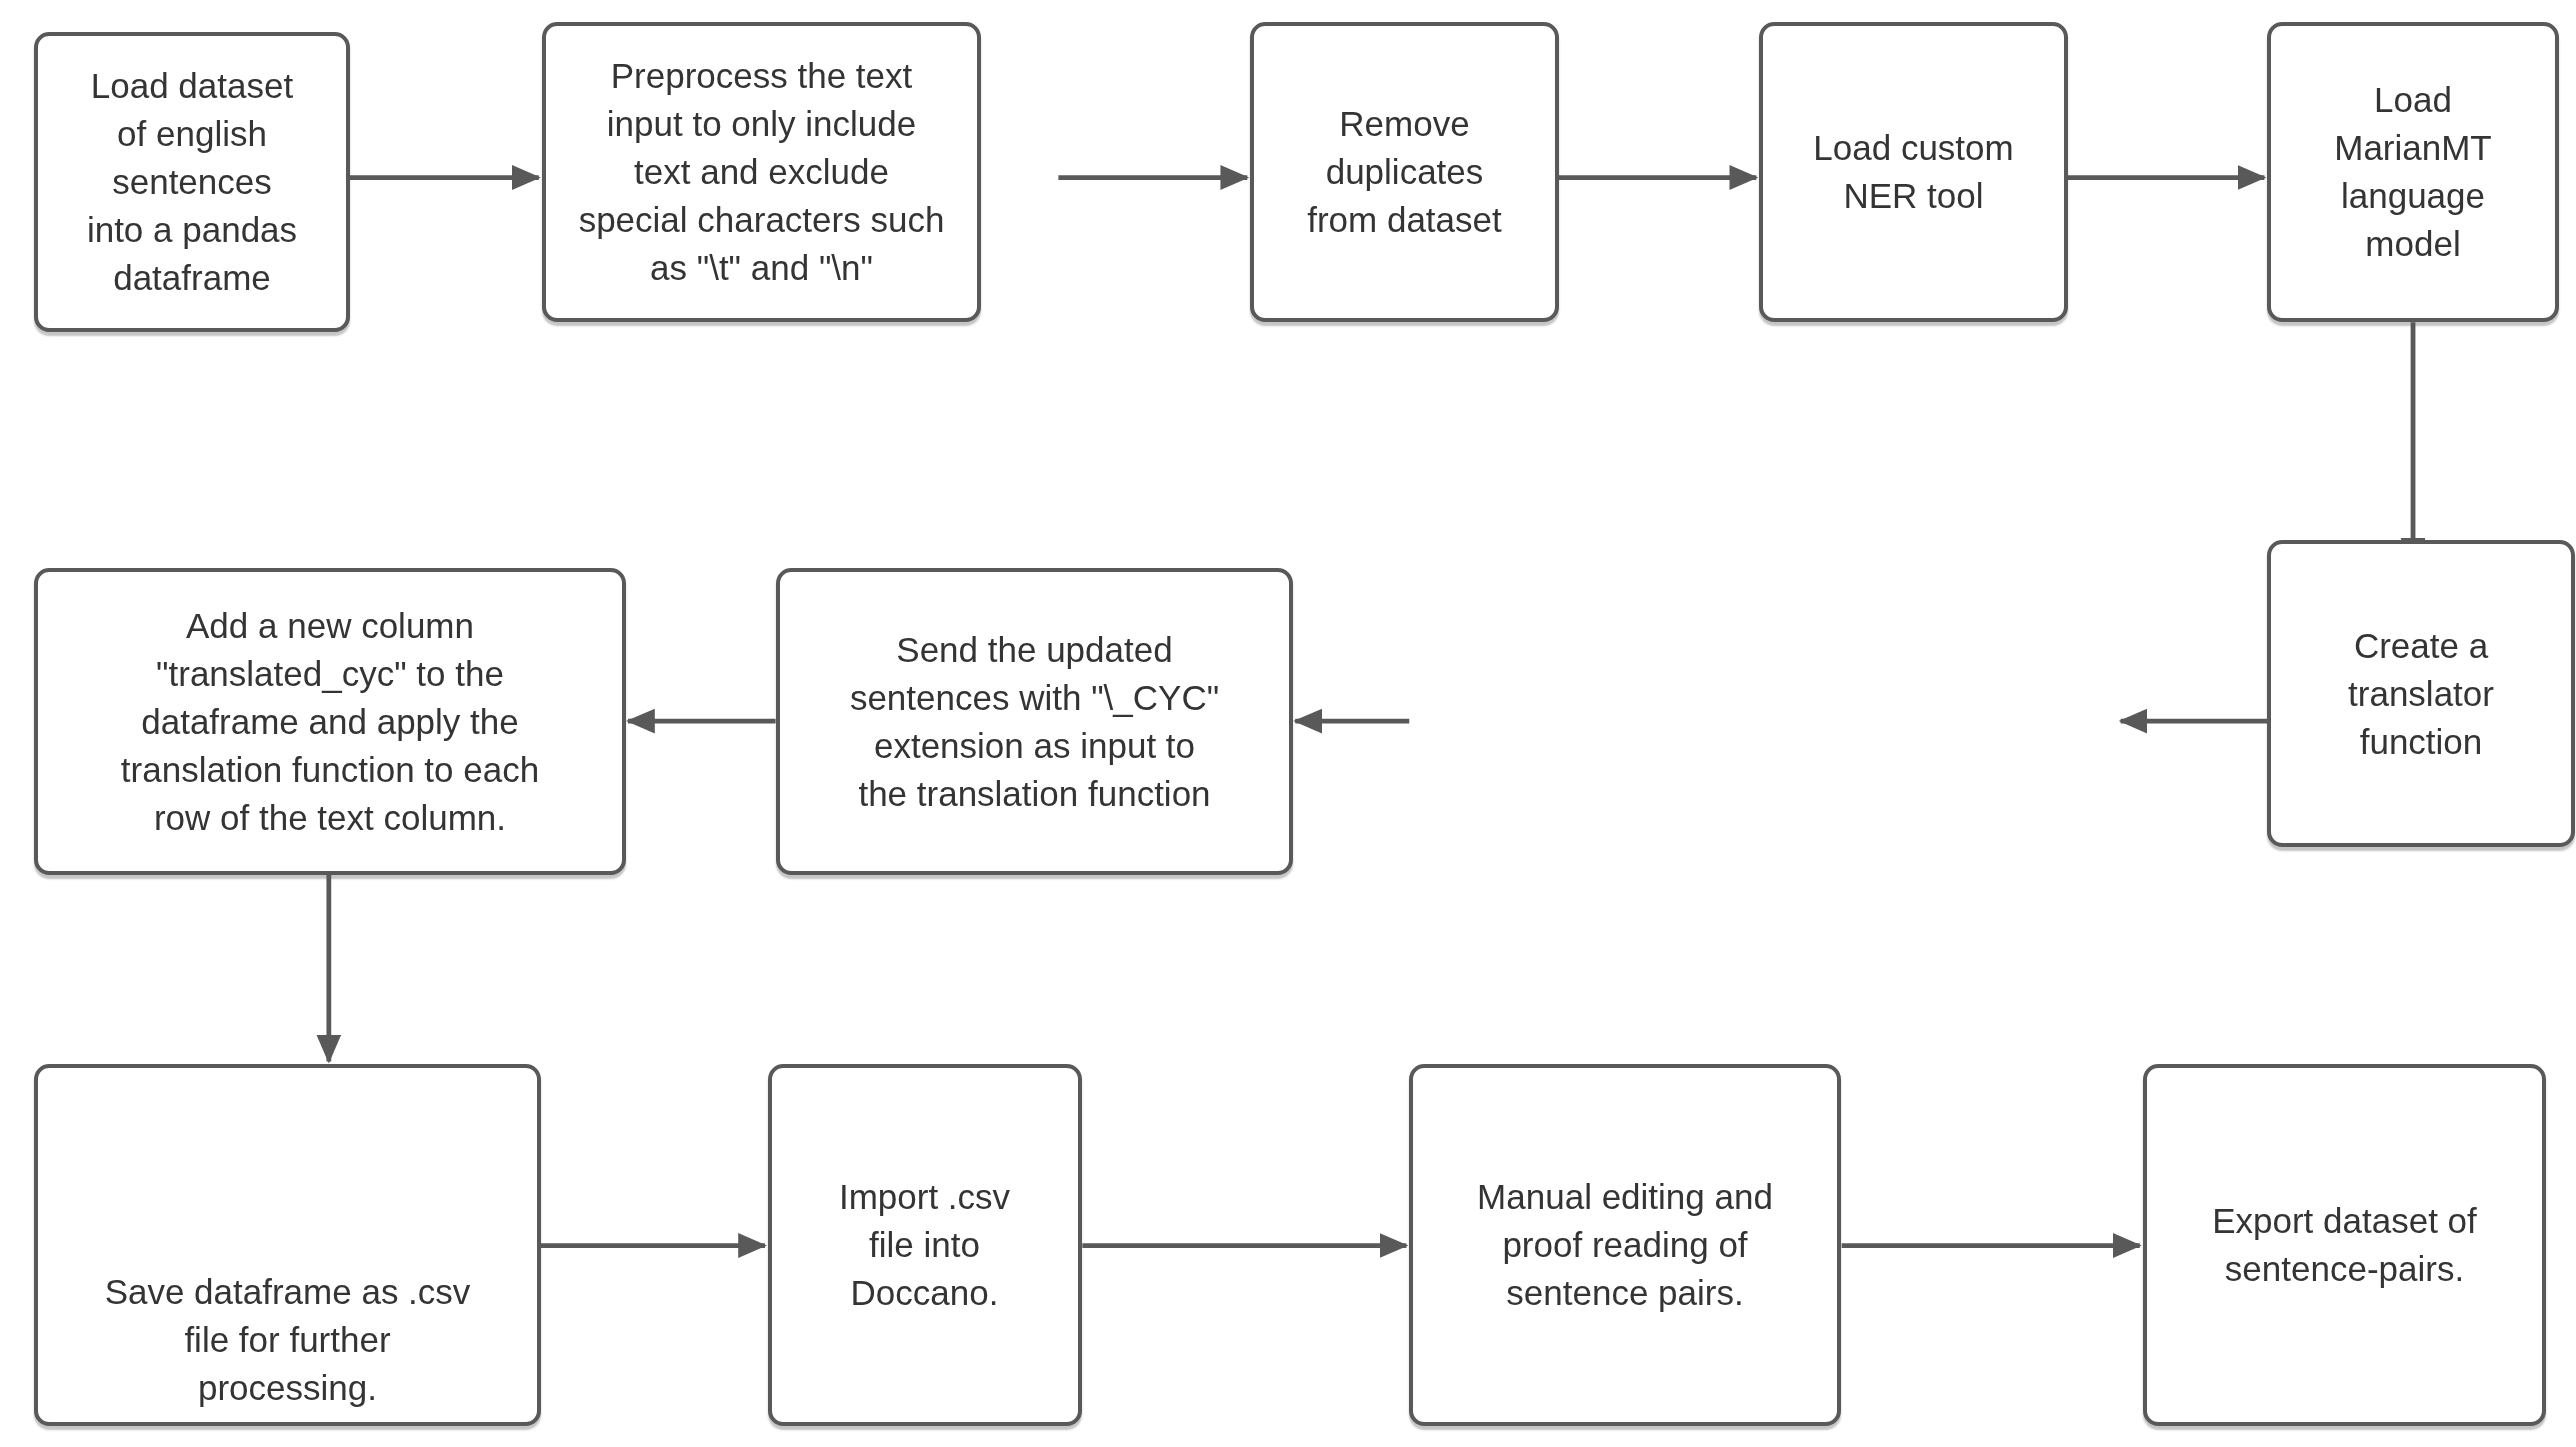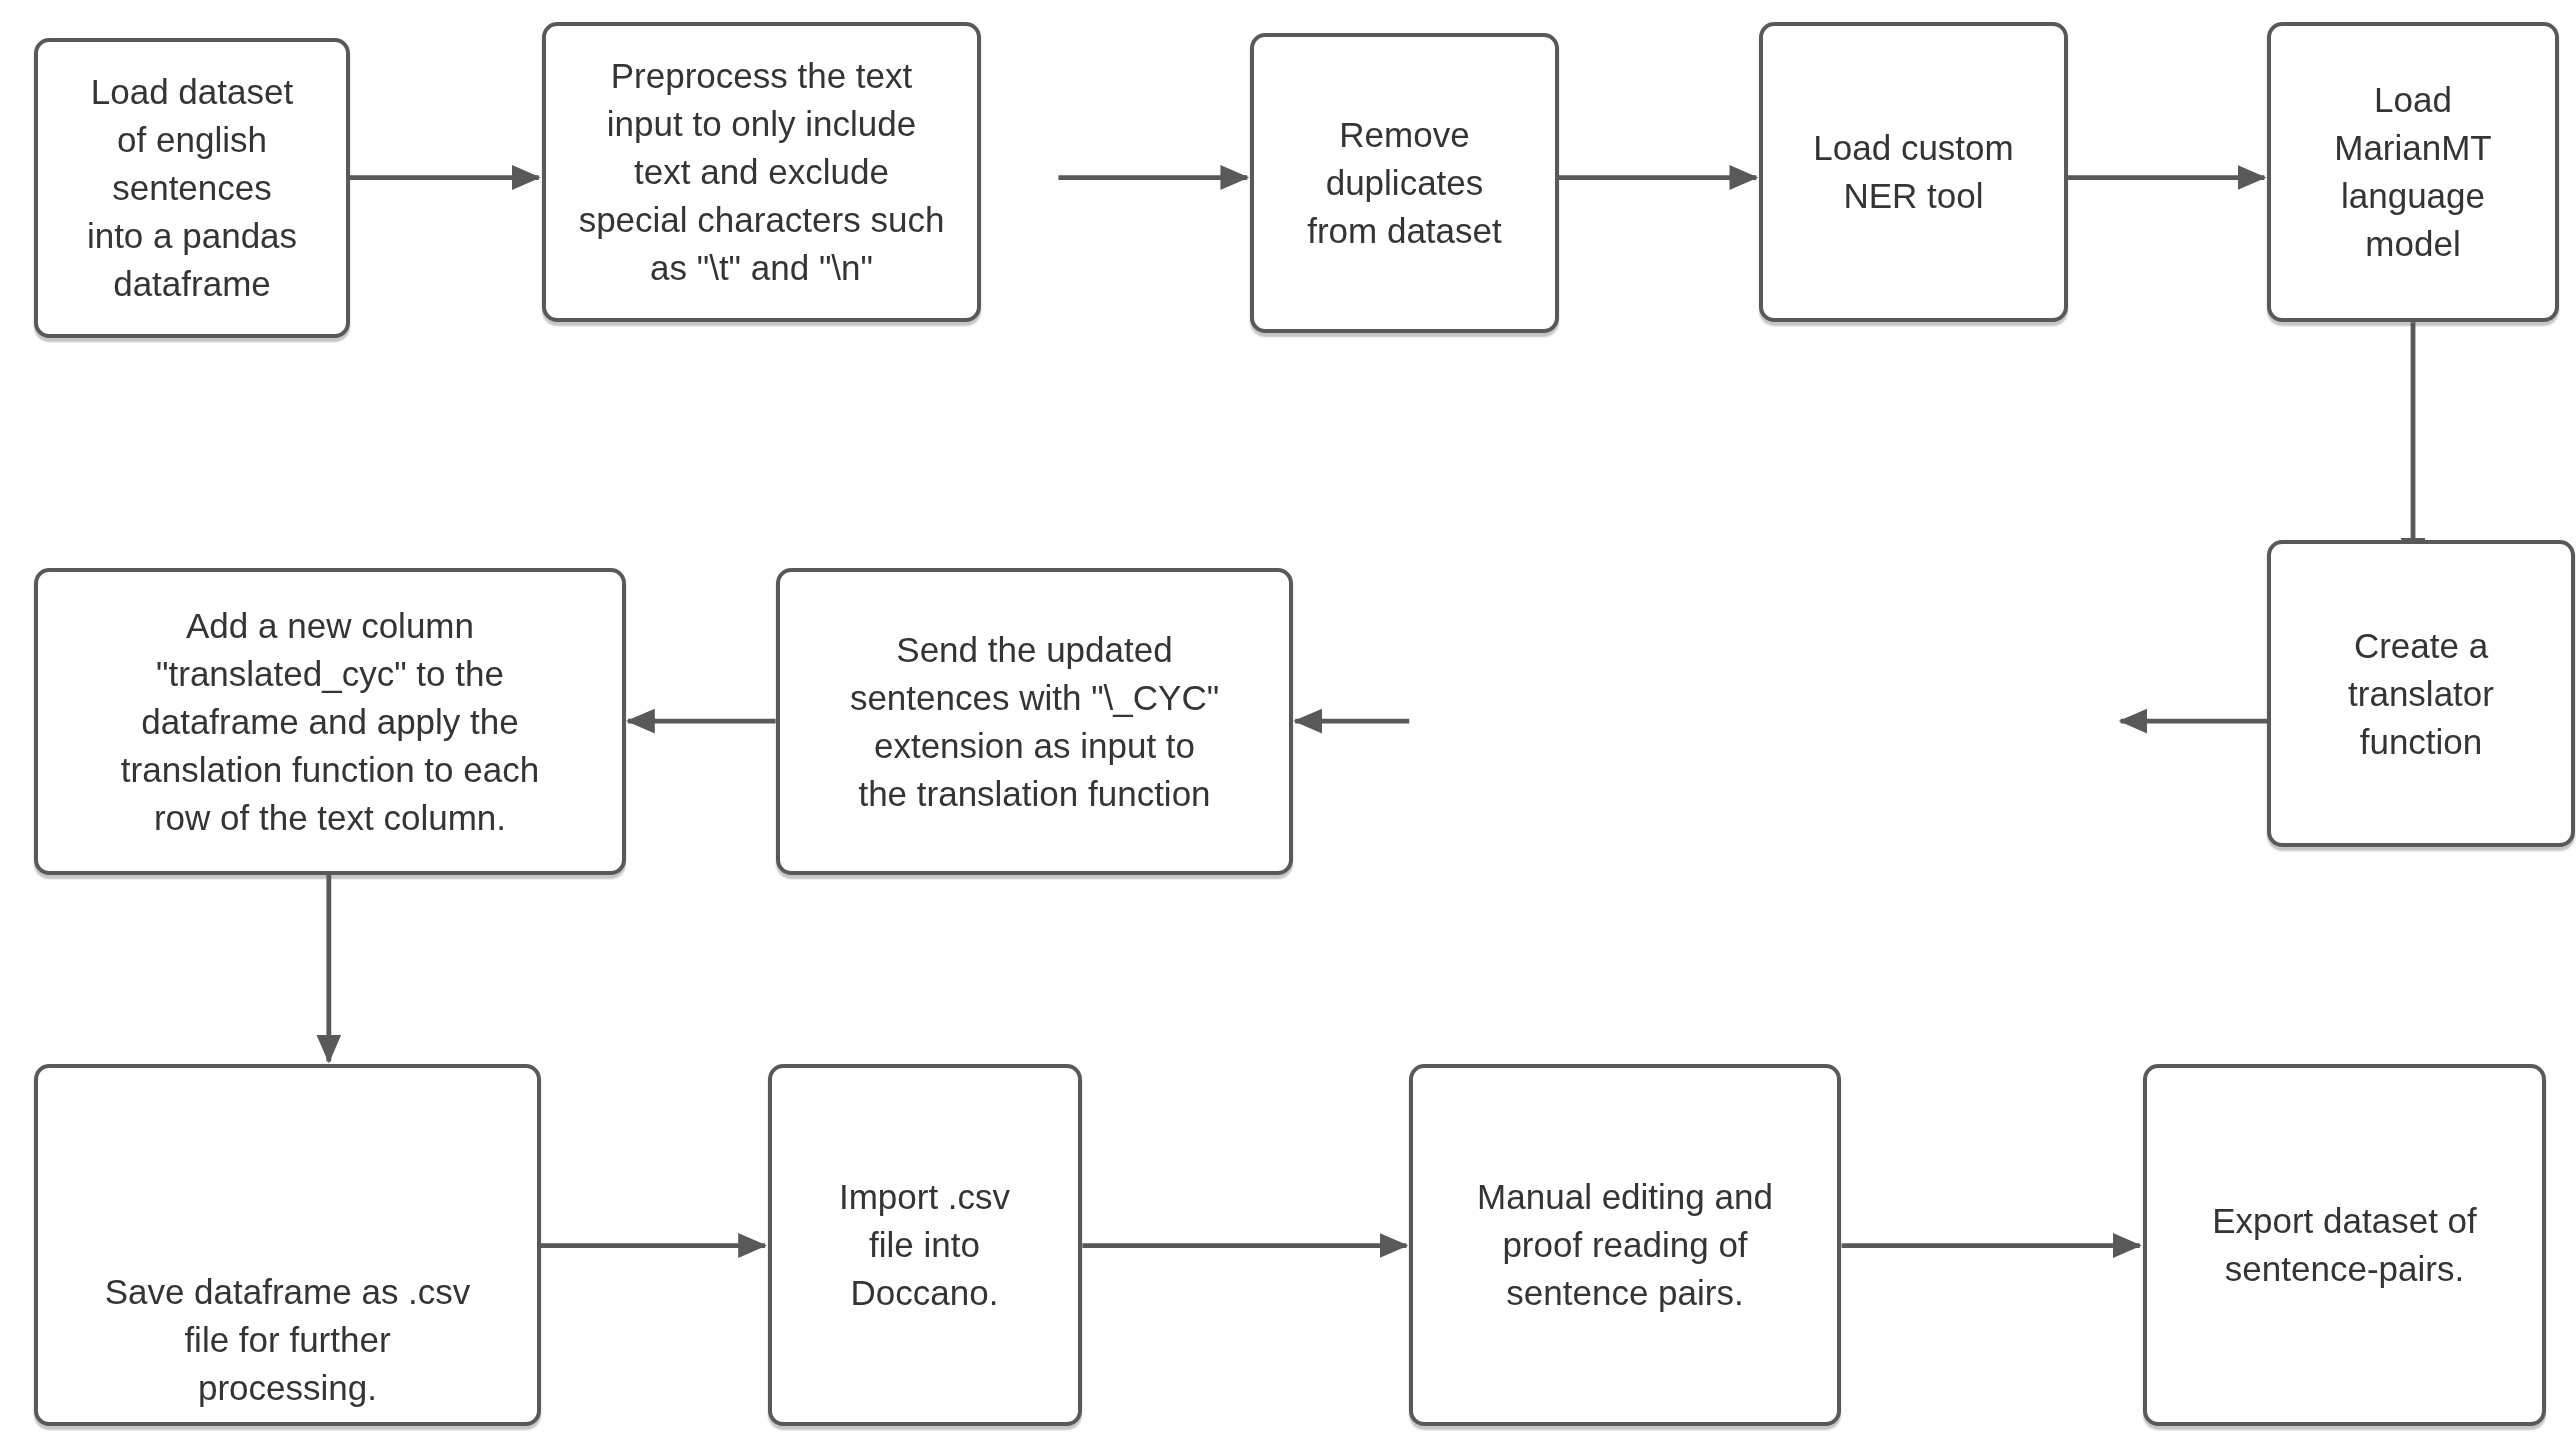--- a/index.html
+++ b/index.html
@@ -30,23 +30,23 @@
     font-size: 35px;
     line-height: 48px;
     font-weight: 400;
   }
   svg.connectors {
     position: absolute;
     left: 0; top: 0;
     width: 2576px; height: 1448px;
   }
   
-  .b0  { left:34px;   top:38px;   width:316px; height:300px; }
+  .b0  { left:34px;   top:32px;   width:316px; height:300px; }
   .b1  { left:542px;  top:22px;   width:439px; height:300px; }
-  .b2  { left:1250px; top:22px;   width:309px; height:300px;margin-top:11px; }
+  .b2  { left:1250px; top:22px;   width:309px; height:300px; }
   .b3  { left:1759px; top:22px;   width:309px; height:300px; }
   .b4  { left:2267px; top:22px;   width:292px; height:300px; }
   .b5  { left:2267px; top:540px;  width:308px; height:307px; }
   .b6  { left:1409px; top:568px;  width:708px; height:307px; }
   .b7  { left:776px;  top:568px;  width:517px; height:307px; }
   .b8  { left:34px;   top:568px;  width:592px; height:307px; }
   .b9  { left:34px;   top:1064px; width:507px; height:362px;align-items:flex-end; }
   .b10 { left:768px;  top:1064px; width:314px; height:362px;padding-left:16px; }
   .b11 { left:1409px; top:1064px; width:432px; height:362px; }
   .b12 { left:2143px; top:1064px; width:403px; height:362px; }

